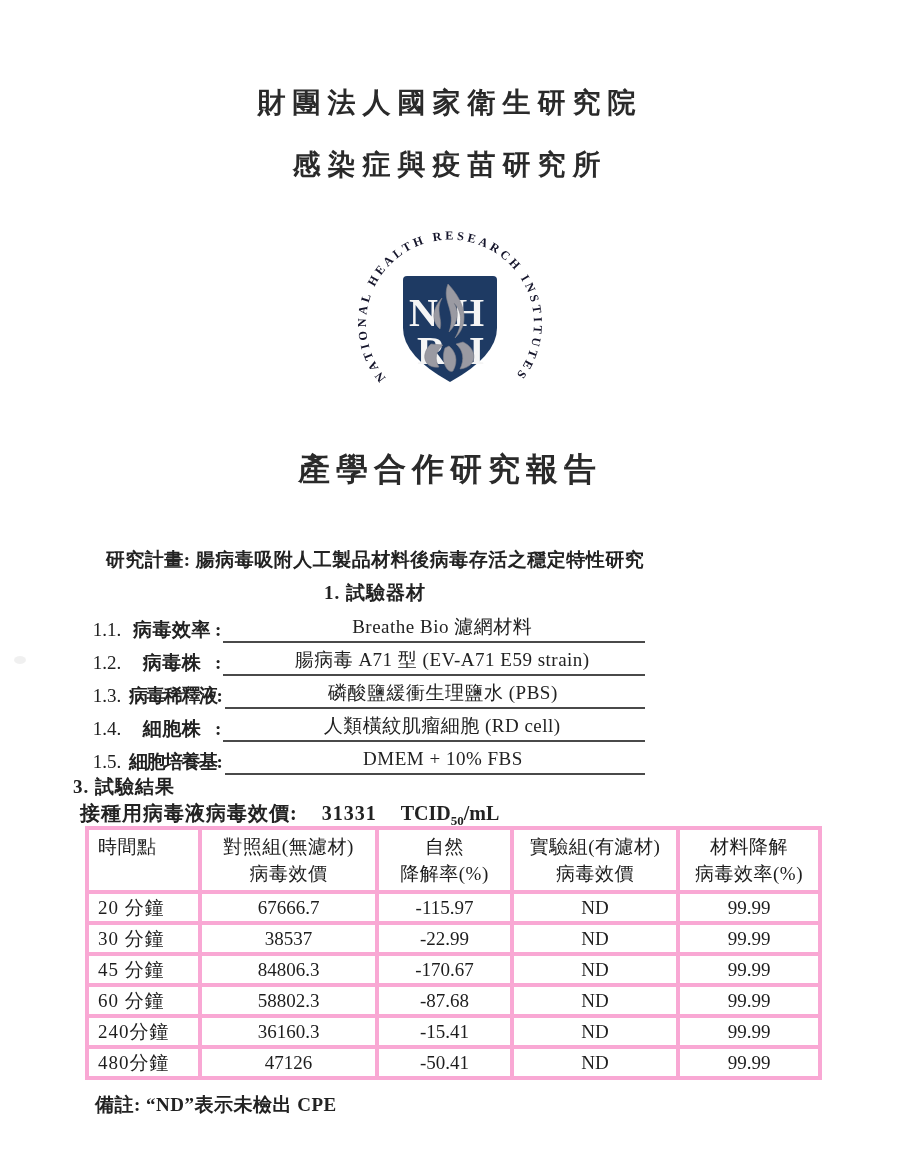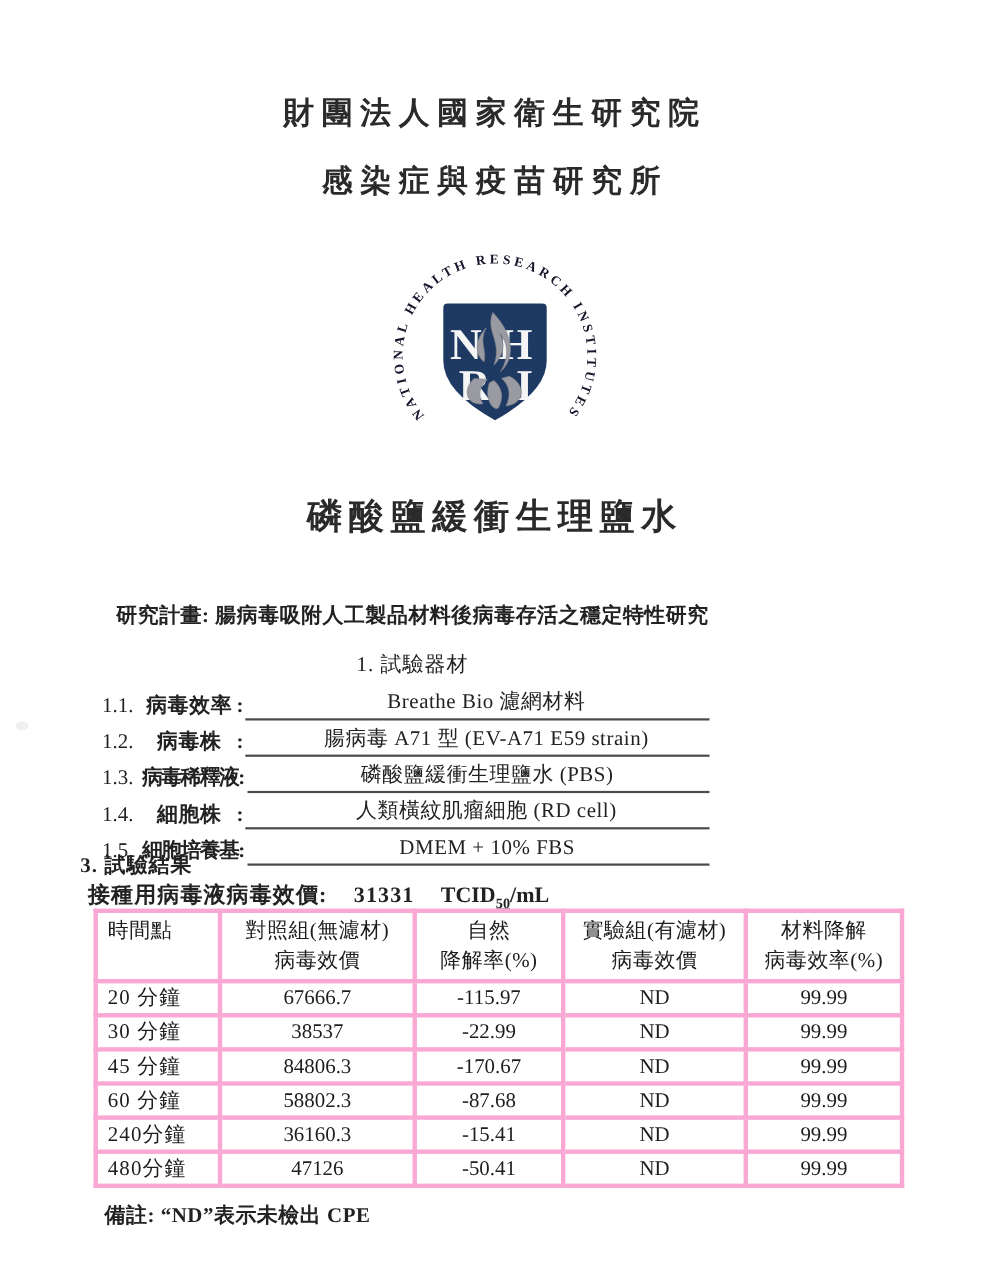--- a/index.html
+++ b/index.html
@@ -16,21 +16,21 @@
   
   .logo-wrap{position:absolute;top:226px;left:345px;width:210px;height:184px;}
   
   .report-title{
     position:absolute;top:448px;left:0;width:100%;text-align:center;
     font-size:32px;letter-spacing:6px;font-weight:600;color:#2a2a2a;
   }
   
   .plan-block{position:absolute;left:85px;top:546px;width:580px;font-size:19px;color:#222;text-align:center;}
   .plan-line{font-weight:600;letter-spacing:0.5px;line-height:28px;}
-  .sec1-title{font-weight:400;margin-top:16px;line-height:30px;letter-spacing:1px;}
+  .sec1-title{font-weight:700;margin-top:4px;line-height:30px;letter-spacing:1px;}
   .items{margin-top:2px;width:560px;}
   .item{display:flex;align-items:flex-end;height:33px;line-height:26px;}
   .item-no{width:44px;font-size:19px;flex:0 0 auto;}
   .item-label{display:inline-block;min-width:86px;font-weight:600;letter-spacing:0.5px;flex:0 0 auto;}
   .item-label.long{letter-spacing:-1.5px;min-width:86px;}
   .item-colon{flex:0 0 auto;font-weight:600;margin-right:2px;}
   .item-value{
     flex:1 1 auto;border-bottom:2px solid #4a4a4a;
     padding:0 0 1px 16px;font-size:19px;letter-spacing:0.5px;white-space:nowrap;
   }
@@ -84,21 +84,21 @@
       <g fill="#9a9aa2" stroke="#83838c" stroke-width="0.6">
         <path d="M103 58 C 96 76 112 84 104 106 C 114 96 114 85 109 77 C 116 84 119 97 110 112 C 124 99 122 78 103 58 Z"></path>
         <path d="M 97 72 C 90 85 98 93 95 103 C 87 96 86 84 97 72 Z"></path>
         <path d="M 86 118 C 75 128 79 143 94 141 C 89 133 91 125 98 119 Z"></path>
         <path d="M 118 116 C 133 123 133 141 115 143 C 120 133 118 124 111 118 Z"></path>
         <path d="M 100 122 C 95 136 103 148 108 145 C 114 134 110 125 104 120 Z"></path>
       </g>
     </svg>
   </div>
 
-  <div class="report-title">磷酸鹽緩衝生理鹽水</div>
+  <div class="report-title">產學合作研究報告</div>
 
   <div class="plan-block">
     <div class="plan-line">
       <span>研究計畫:</span>
       <span>腸病毒吸附人工製品材料後病毒存活之穩定特性研究</span>
     </div>
     <div class="sec1-title">1. 試驗器材</div>
     <div class="items">
       <div class="item">
         <span class="item-no">1.1.</span>

